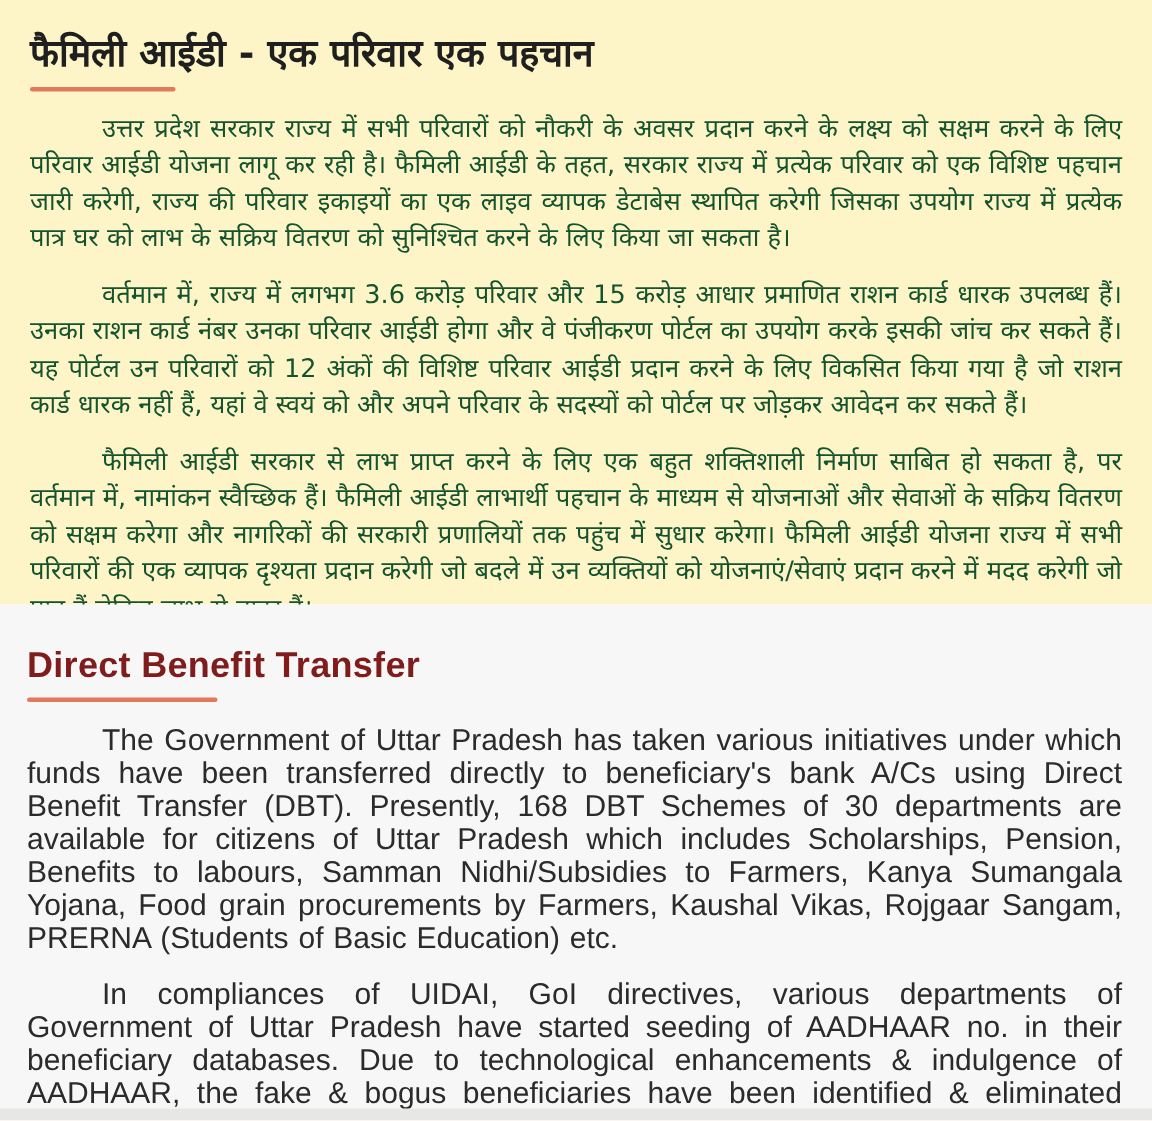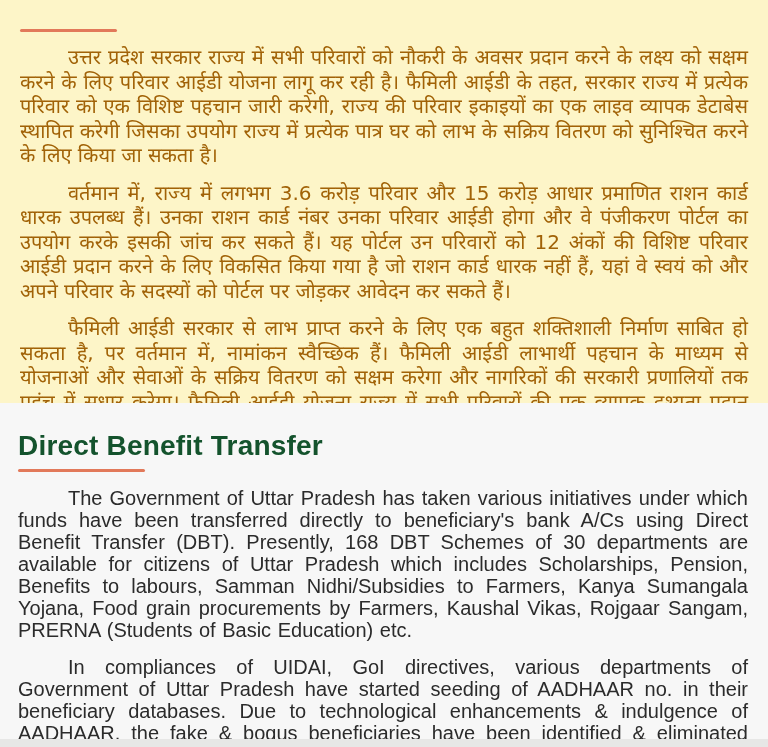--- a/index.html
+++ b/index.html
@@ -29,36 +29,36 @@
   .accent-underline {
     height: 3px;
     background: #E2795A;
     border-radius: 2px;
     margin-top: 7px;
   }
   .hindi-underline { width: 97px; }
   .dbt-underline { width: 127px; }
   .family-section p {
     font-family: "DejaVu Sans", "Liberation Sans", sans-serif;
-    font-size: 20px;
+    font-size: 17px;
     line-height: 24.5px;
-    color: #a16207;
+    color: #14532d;
     text-align: justify;
     text-indent: 48px;
     margin-top: 13px;
   }
   .dbt-section {
     height: 336px;
     background: #F7F7F7;
     padding: 27px 20px 0 18px;
   }
   .dbt-section h2 {
-    font-size: 28px;
+    font-size: 24px;
     font-weight: 700;
-    color: #14532d;
+    color: #7f1d1d;
     letter-spacing: 0.2px;
     line-height: 1.15;
   }
   .dbt-section p {
     font-size: 20px;
     line-height: 22px;
     color: #2b2b2b;
     text-align: justify;
     text-indent: 50px;
     margin-top: 15px;
@@ -67,20 +67,21 @@
   .footer-strip {
     height: 8px;
     width: 768px;
     background: #E7E7E6;
   }
 </style>
 </head>
 <body>
 
 <div class="section family-section">
+  <h1>फैमिली आईडी - एक परिवार एक पहचान</h1>
   <div class="accent-underline hindi-underline"></div>
   <p>उत्तर प्रदेश सरकार राज्य में सभी परिवारों को नौकरी के अवसर प्रदान करने के लक्ष्य को सक्षम करने के लिए परिवार आईडी योजना लागू कर रही है। फैमिली आईडी के तहत, सरकार राज्य में प्रत्येक परिवार को एक विशिष्ट पहचान जारी करेगी, राज्य की परिवार इकाइयों का एक लाइव व्यापक डेटाबेस स्थापित करेगी जिसका उपयोग राज्य में प्रत्येक पात्र घर को लाभ के सक्रिय वितरण को सुनिश्चित करने के लिए किया जा सकता है।</p>
   <p>वर्तमान में, राज्य में लगभग 3.6 करोड़ परिवार और 15 करोड़ आधार प्रमाणित राशन कार्ड धारक उपलब्ध हैं। उनका राशन कार्ड नंबर उनका परिवार आईडी होगा और वे पंजीकरण पोर्टल का उपयोग करके इसकी जांच कर सकते हैं। यह पोर्टल उन परिवारों को 12 अंकों की विशिष्ट परिवार आईडी प्रदान करने के लिए विकसित किया गया है जो राशन कार्ड धारक नहीं हैं, यहां वे स्वयं को और अपने परिवार के सदस्यों को पोर्टल पर जोड़कर आवेदन कर सकते हैं।</p>
   <p>फैमिली आईडी सरकार से लाभ प्राप्त करने के लिए एक बहुत शक्तिशाली निर्माण साबित हो सकता है, पर वर्तमान में, नामांकन स्वैच्छिक हैं। फैमिली आईडी लाभार्थी पहचान के माध्यम से योजनाओं और सेवाओं के सक्रिय वितरण को सक्षम करेगा और नागरिकों की सरकारी प्रणालियों तक पहुंच में सुधार करेगा। फैमिली आईडी योजना राज्य में सभी परिवारों की एक व्यापक दृश्यता प्रदान करेगी जो बदले में उन व्यक्तियों को योजनाएं/सेवाएं प्रदान करने में मदद करेगी जो पात्र हैं लेकिन लाभ से बाहर हैं।</p>
 </div>
 
 <div class="section dbt-section">
   <h2>Direct Benefit Transfer</h2>
   <div class="accent-underline dbt-underline"></div>
   <p>The Government of Uttar Pradesh has taken various initiatives under which funds have been transferred directly to beneficiary's bank A/Cs using Direct Benefit Transfer (DBT). Presently, 168 DBT Schemes of 30 departments are available for citizens of Uttar Pradesh which includes Scholarships, Pension, Benefits to labours, Samman Nidhi/Subsidies to Farmers, Kanya Sumangala Yojana, Food grain procurements by Farmers, Kaushal Vikas, Rojgaar Sangam, PRERNA (Students of Basic Education) etc.</p>

